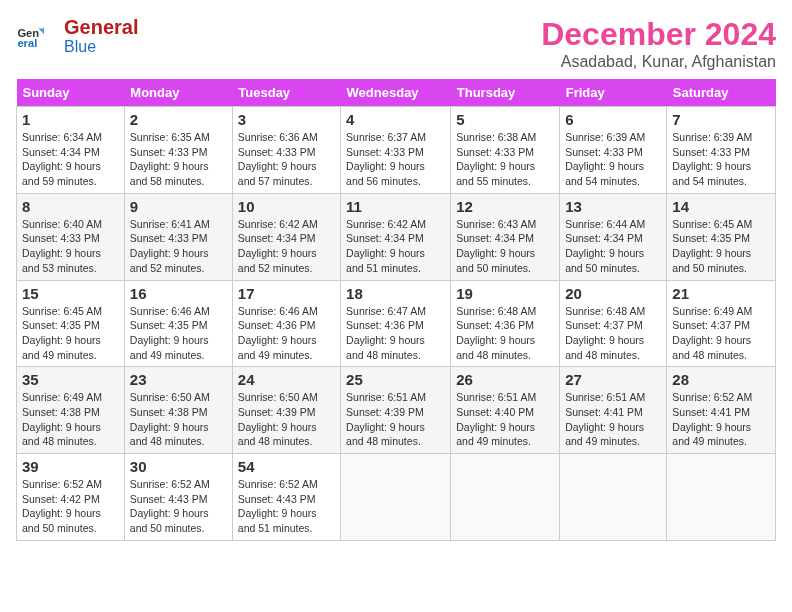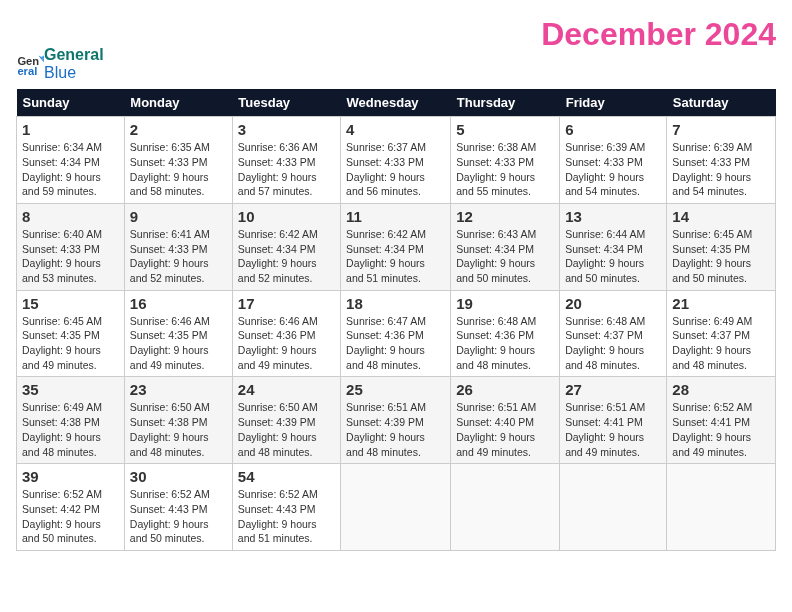--- a/index.html
+++ b/index.html
@@ -12,22 +12,21 @@
     }
     .header-area {
       display: flex;
       justify-content: space-between;
       align-items: flex-start;
       margin-bottom: 8px;
     }
     .logo {
       display: flex;
       align-items: center;
-      gap: 0;
-      margin-top: 30px;
+      gap: 20px;
     }
     .logo-icon {
       width: 28px;
       height: 28px;
     }
     .title-area {
       text-align: right;
     }
     .main-title {
       font-size: 32px;
@@ -37,21 +36,21 @@
     .subtitle {
       font-size: 16px;
       color: #555;
     }
     table {
       width: 100%;
       border-collapse: collapse;
       font-size: 11px;
     }
     thead tr th {
-      background-color: #0f172a;
+      background-color: #d946ef;
       color: #fff;
       text-align: left;
       padding: 6px 6px;
       font-size: 13px;
       font-weight: bold;
     }
     tbody tr td {
       border: 1px solid #ccc;
       vertical-align: top;
       padding: 4px 5px;
@@ -84,26 +83,27 @@
 
 <div class="header-area">
   <div class="logo">
     <svg class="logo-icon" viewBox="0 0 40 40">
       <text x="2" y="22" font-size="16" font-weight="bold" fill="#333">Gen</text>
       <text x="2" y="36" font-size="16" font-weight="bold" fill="#1a6fc4">eral</text>
       <polygon points="32,8 40,18 36,10" fill="#1a6fc4"></polygon>
       <polygon points="36,10 40,18 40,8" fill="#4a9fe4"></polygon>
     </svg>
     <div>
-      <div style="font-size:16px;font-weight:bold;color:#0f766e;line-height:1.1;">General</div>
+      <div style="font-size:20px;font-weight:bold;color:#b91c1c;line-height:1.1;">General</div>
       <div style="font-size:16px;font-weight:normal;color:#1a6fc4;line-height:1.1;">Blue</div>
     </div>
   </div>
   <div class="title-area">
     <div class="main-title">December 2024</div>
+    <div class="subtitle">Asadabad, Kunar, Afghanistan</div>
   </div>
 </div>
 
 <table>
   <thead>
     <tr>
       <th>Sunday</th>
       <th>Monday</th>
       <th>Tuesday</th>
       <th>Wednesday</th>

